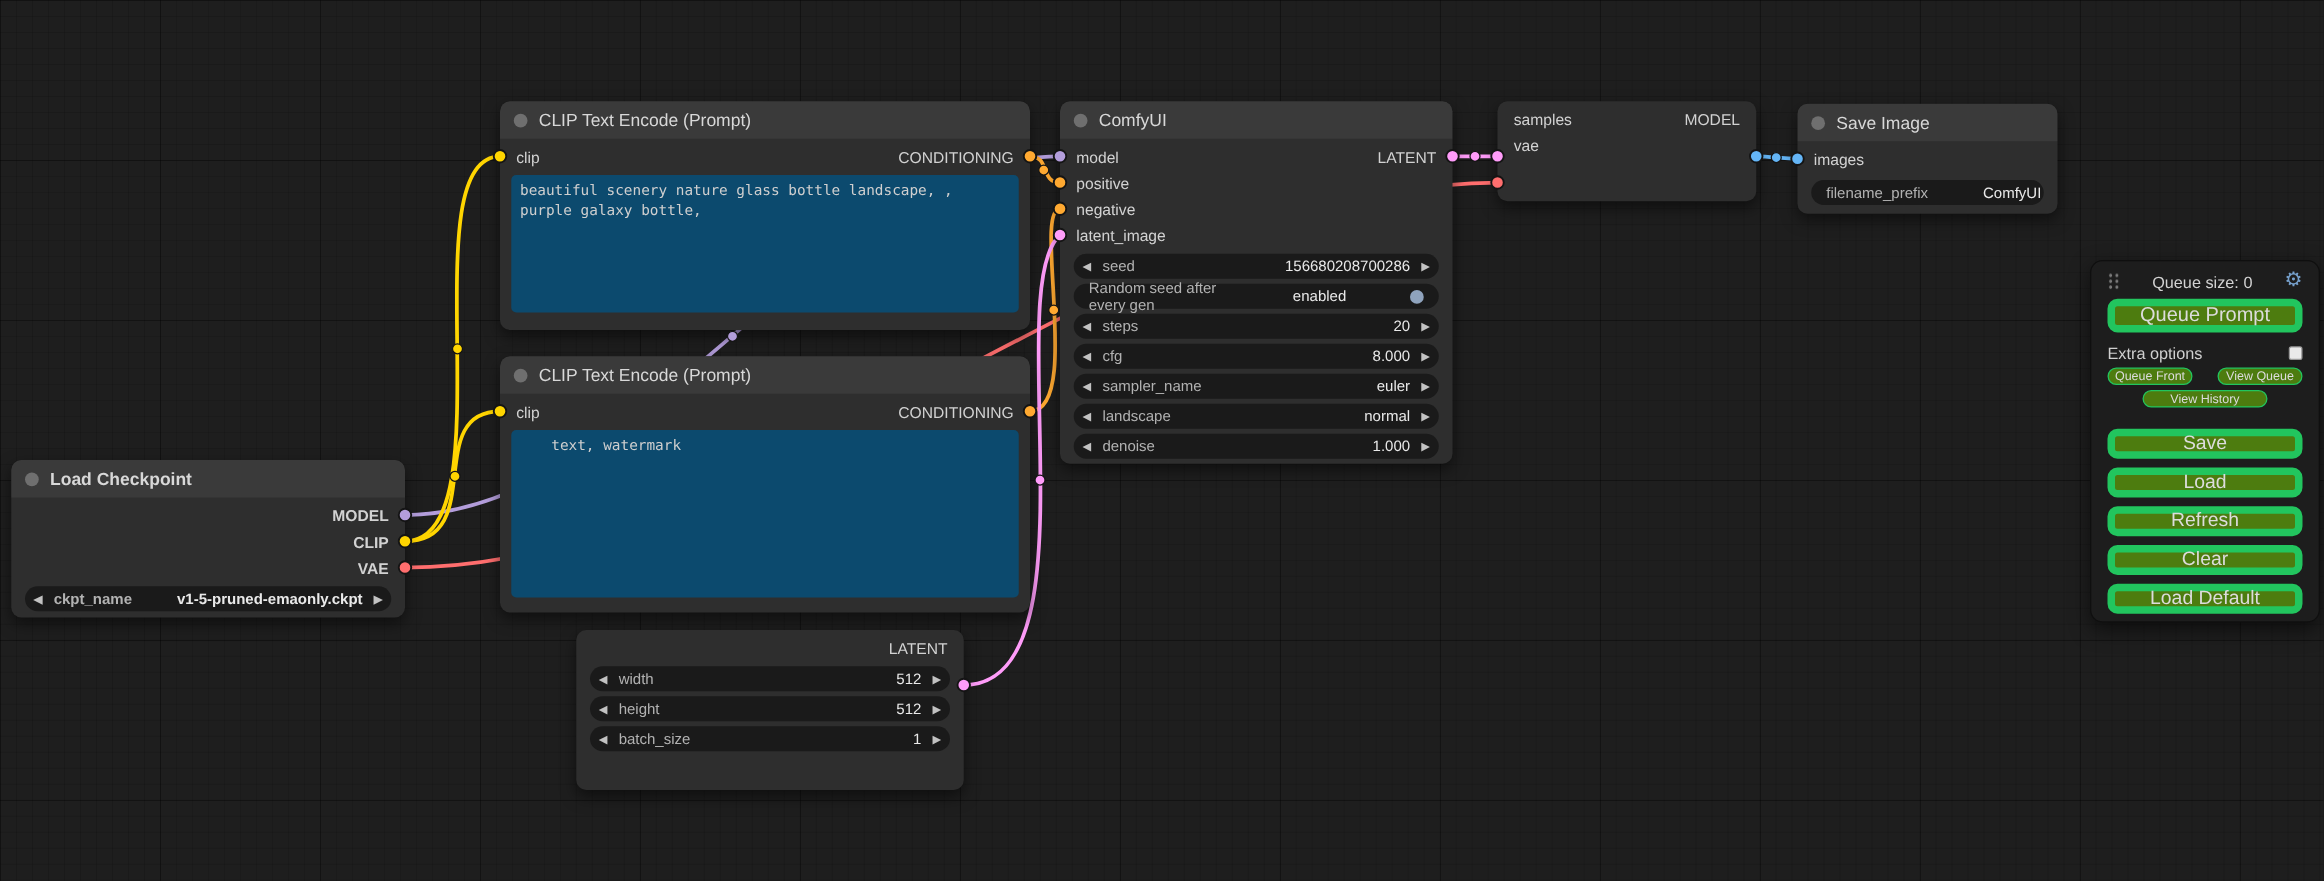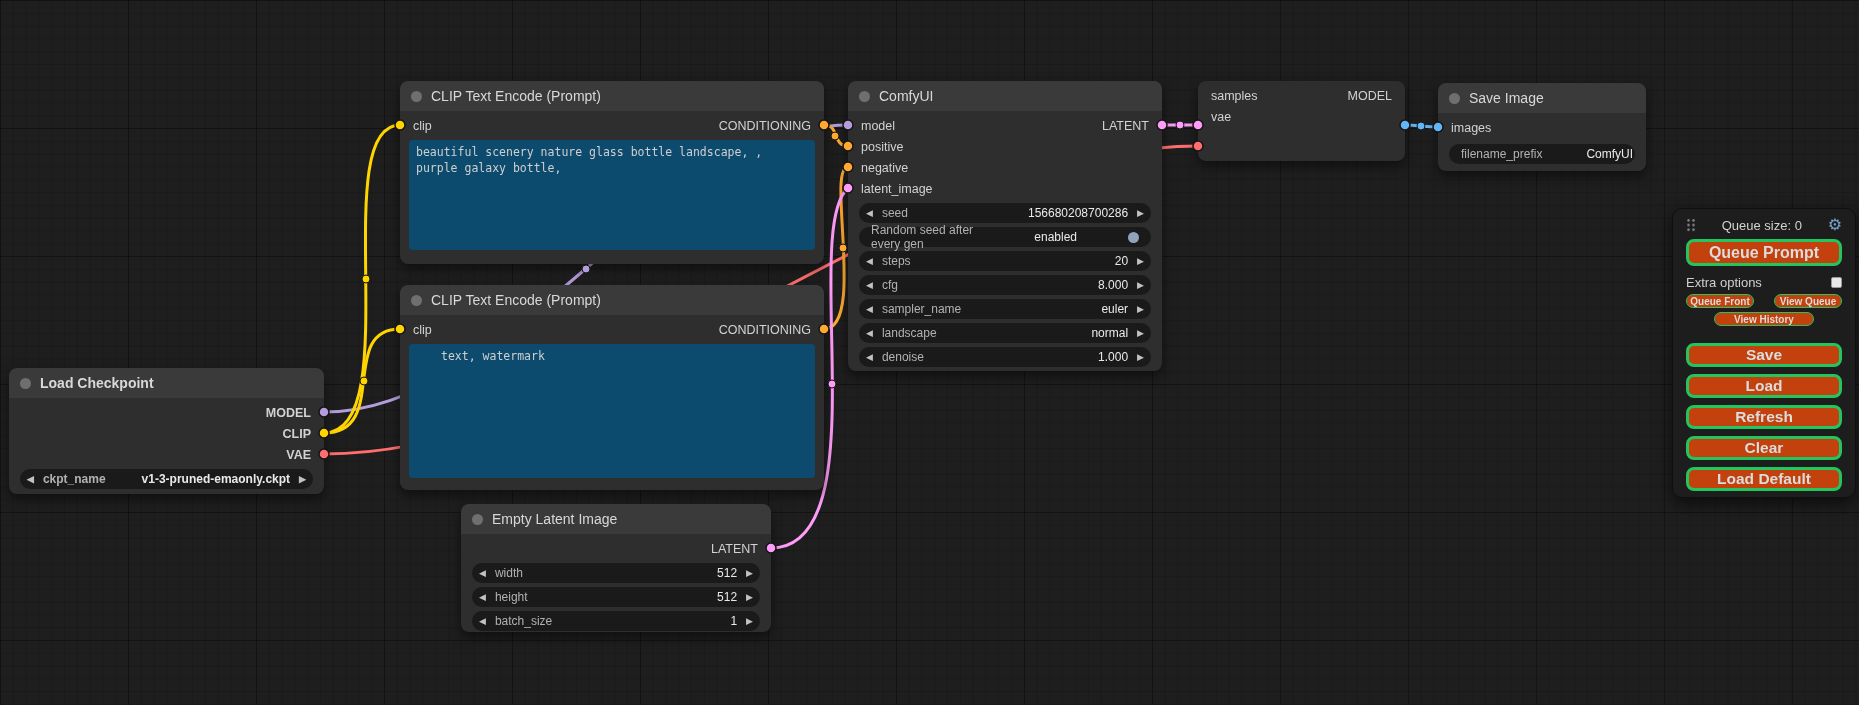--- a/index.html
+++ b/index.html
@@ -90,28 +90,27 @@
     width: 10px; height: 14px;
     background-image: radial-gradient(circle, #7a7a7a 1.1px, transparent 1.5px);
     background-size: 5px 4.7px;
     flex: 0 0 auto;
   }
   .queue-size { flex: 1; text-align: center; font-size: 13px; color: #d2d2d2; }
   .gear { color: #76a0cc; font-size: 16px; line-height: 1; flex: 0 0 auto; }
 
   .mbtn {
     width: 100%;
-    background: #c2410c;
-    border: 3px solid #22c55e;
+    background: #4d7c0f;
+    border: 6px solid #22c55e;
     border-radius: 8px;
     color: #dcdcdc;
     display: flex; align-items: center; justify-content: center;
     font-family: "Liberation Sans", sans-serif;
     cursor: default;
-    font-weight: bold;
   }
   .btn-queue { height: 27px; margin-top: 4px; font-size: 16px; }
   .extra-row { margin-top: 9px; height: 15px; display: flex; align-items: center; justify-content: space-between; gap: 7px; font-size: 13px; }
   .checkbox { width: 11px; height: 11px; background: #e9e9e9; border: 1px solid #9a9a9a; border-radius: 2px; }
   .small-row { margin-top: 4px; display: flex; gap: 20px; }
   .mbtn.small { height: 14px; font-size: 10px; border-radius: 7px; border-width: 1px; }
   .small-row .mbtn { flex: 1; }
   .history-row { margin-top: 4px; display: flex; justify-content: center; }
   .history-row .mbtn { width: 64%; }
   .btn-std { height: 24px; margin-top: 7px; font-size: 15.5px; }
@@ -145,21 +144,21 @@
         </div>
       <div class="srow">
           <span class="out">CLIP</span>
         </div>
       <div class="srow">
           <span class="out">VAE</span>
         </div>
       <div class="widget">
         <span class="arrow">◀</span>
         <span class="wlabel">ckpt_name</span>
-        <span class="wvalue">v1-3-pruned-emaonly.ckpt</span>
+        <span class="wvalue">v1-5-pruned-emaonly.ckpt</span>
         <span class="arrow">▶</span>
       </div>
     </div>
   </div>
 
   <div class="node" style="left:400px; top:81px; width:424px; height:183px;">
     <div class="node-title">
       <span class="tdot"></span>
       <span>CLIP Text Encode (Prompt)</span>
     </div>
@@ -180,24 +179,20 @@
     <div class="node-body">
       <div class="srow">
         <span class="in">clip</span>
         <span class="out">CONDITIONING</span>
       </div>
       <div class="ta" style="height:134px;padding-left:32px;">text, watermark</div>
     </div>
   </div>
 
   <div class="node" style="left:461px; top:504px; width:310px; height:128px;">
-    <div class="node-title">
-      <span class="tdot"></span>
-      <span>Empty Latent Image</span>
-    </div>
     <div class="node-body">
       <div class="srow">
           <span class="out">LATENT</span>
         </div>
       <div class="widget">
         <span class="arrow">◀</span>
         <span class="wlabel">width</span>
         <span class="wvalue">512</span>
         <span class="arrow">▶</span>
       </div>

